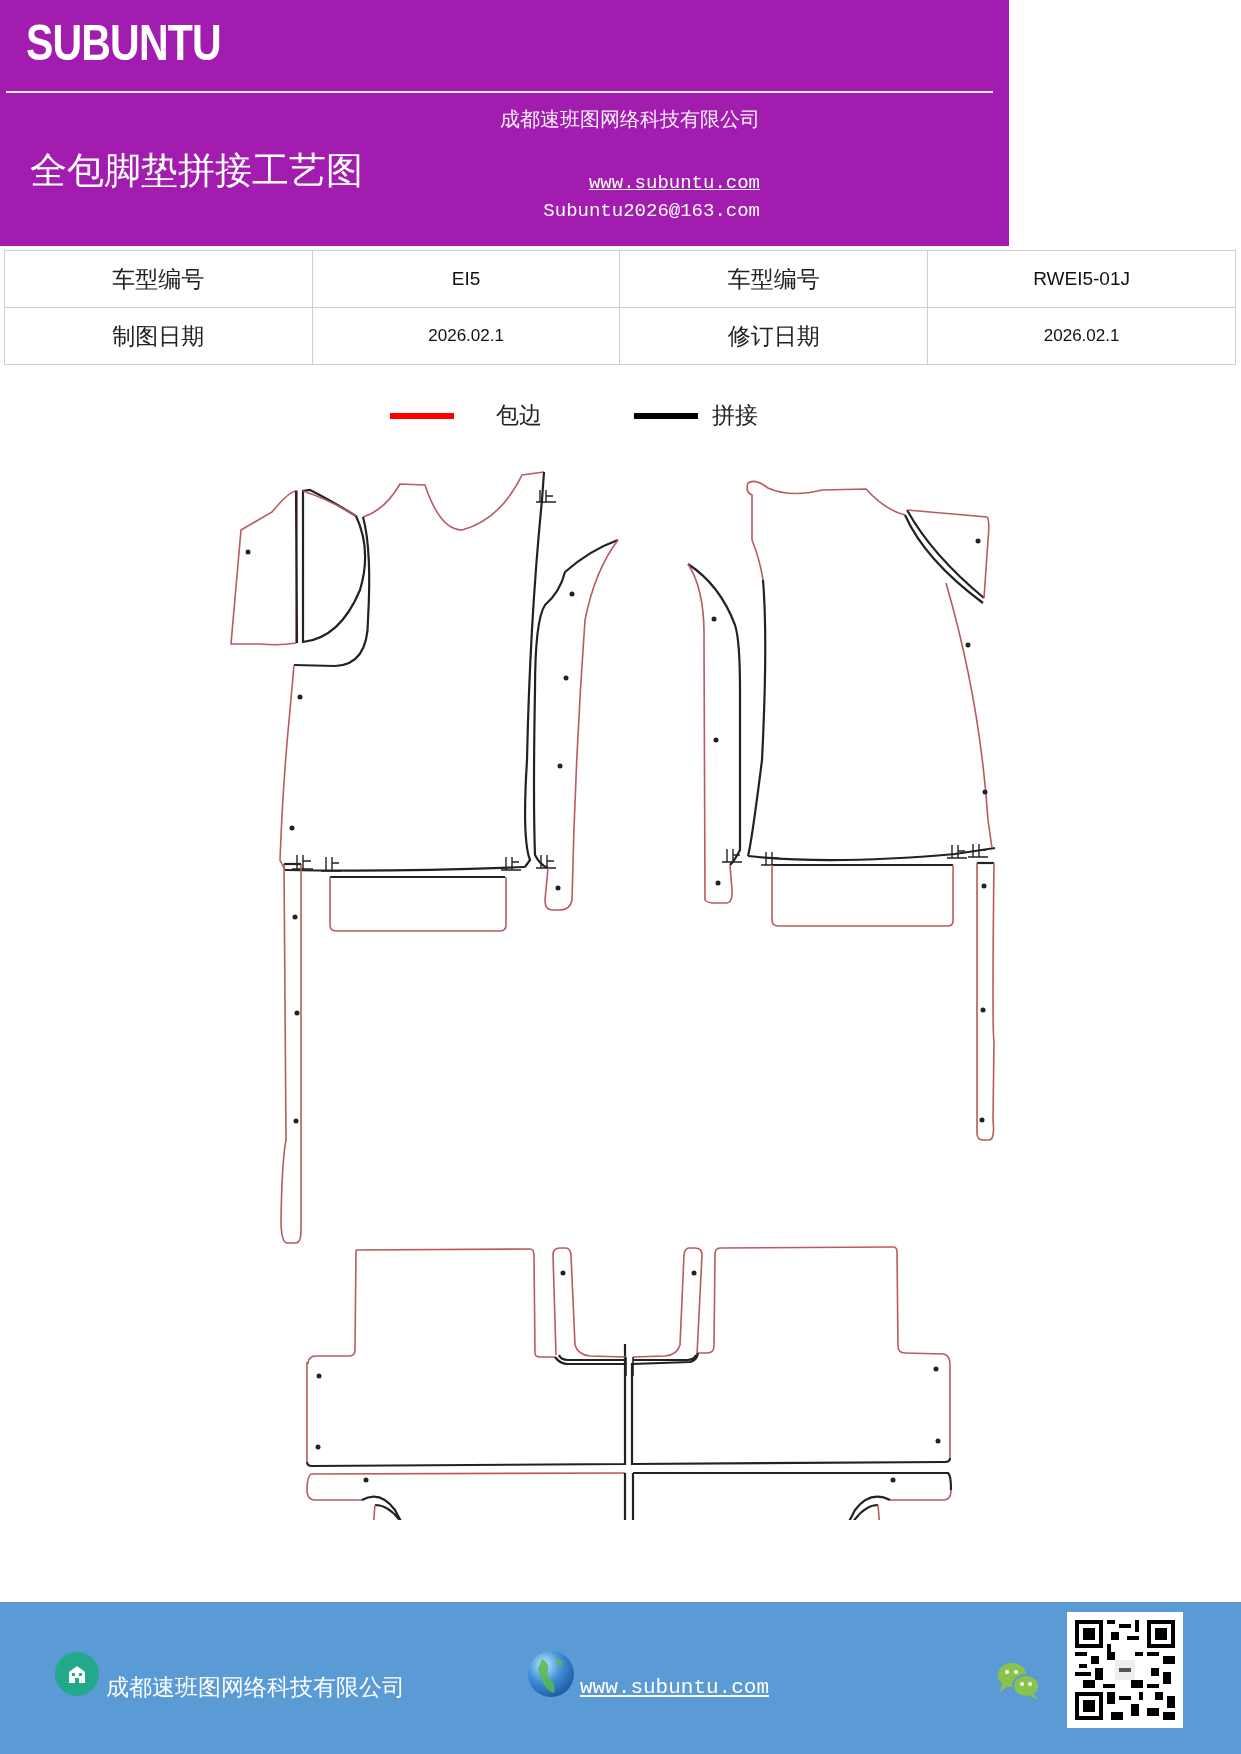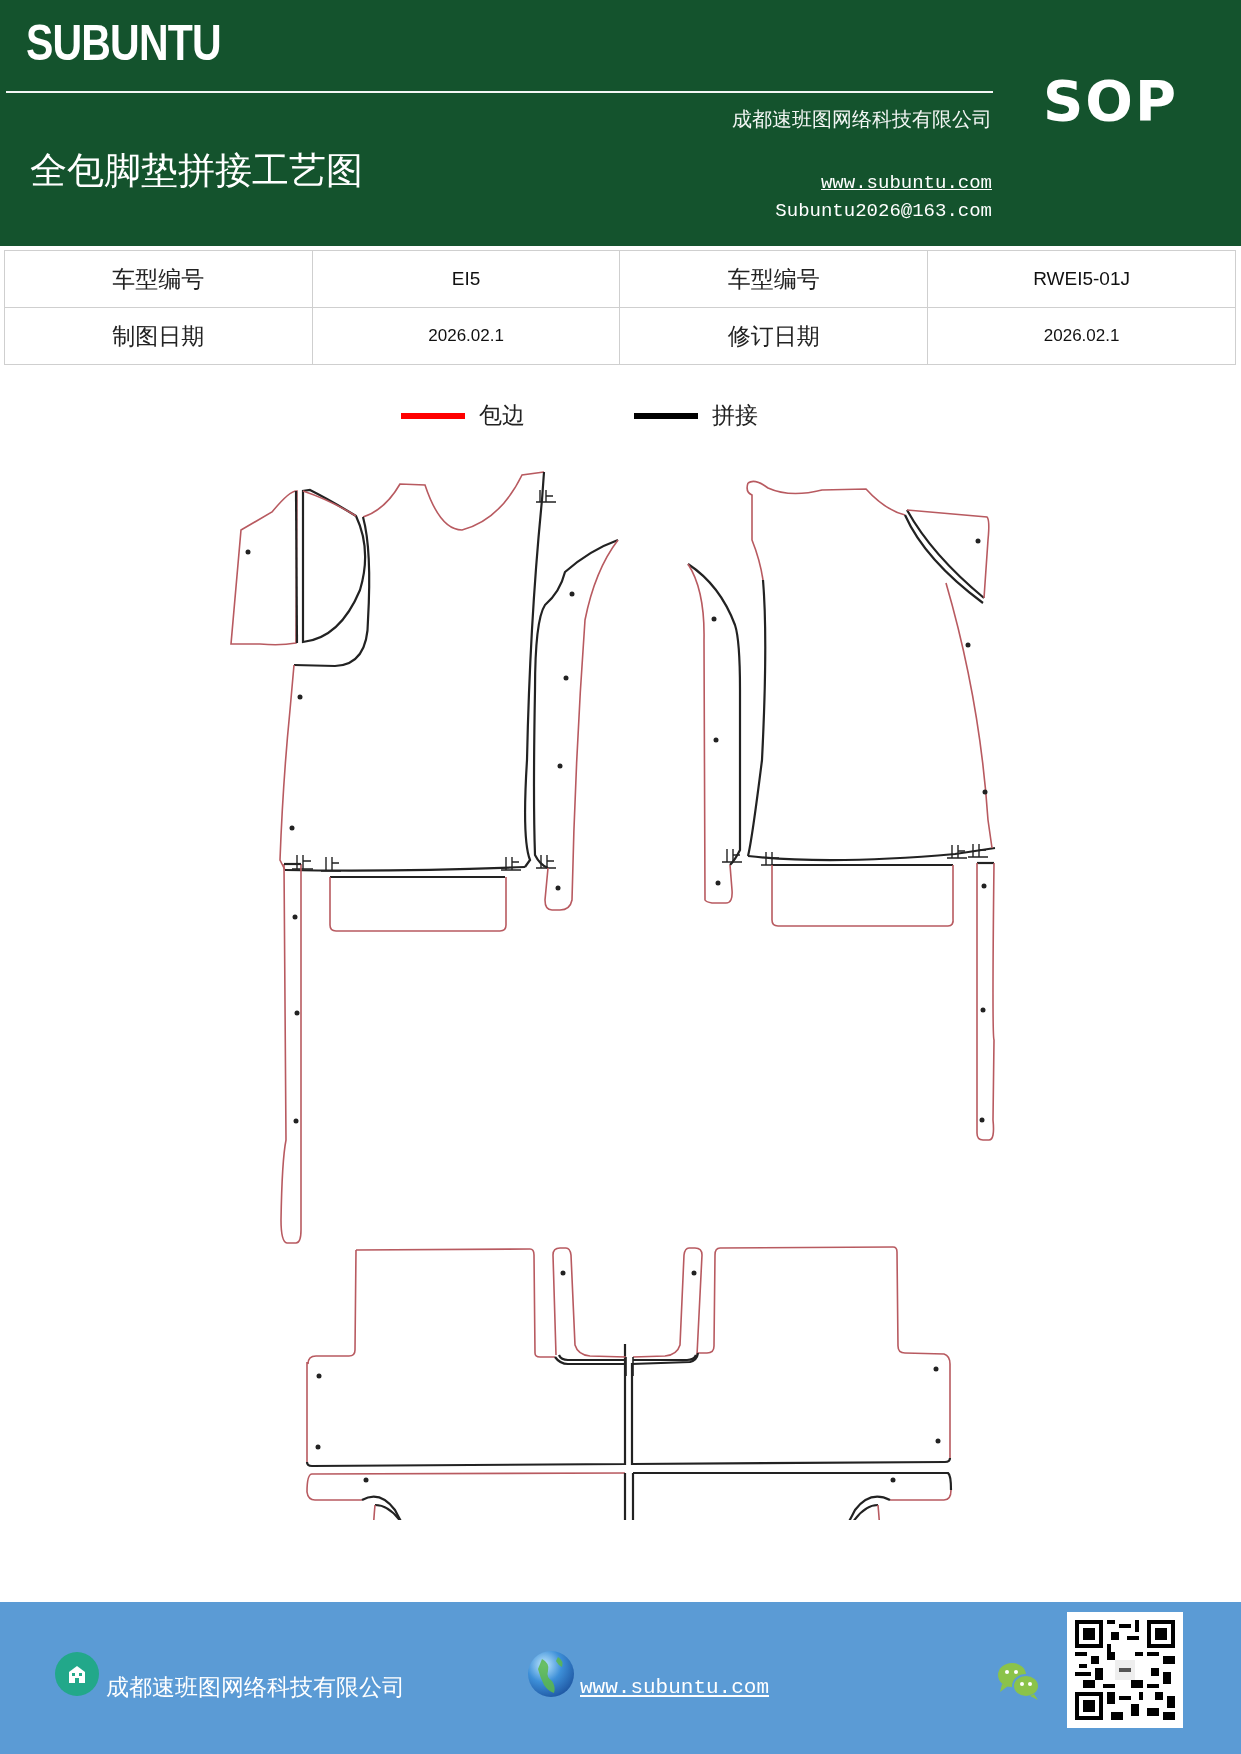--- a/index.html
+++ b/index.html
@@ -1,21 +1,21 @@
 <!DOCTYPE html>
 <html><head>
   <meta charset="utf-8">
   <style>
     * { margin: 0; padding: 0; box-sizing: border-box; }
     html, body { width: 1241px; height: 1754px; background: #ffffff; overflow: hidden; }
     body { position: relative; font-family: "DejaVu Sans", sans-serif; }
 
     .header {
-      position: absolute; left: 0; top: 0; width: 1241px; height: 246px;
-      background: #14532d;
+      position: absolute; left: 0; top: 0; width: 1009px; height: 246px;
+      background: #a21caf;
     }
     .brand {
       position: absolute; left: 26px; top: 14px;
       font-family: "Liberation Sans", sans-serif; font-weight: bold;
       font-size: 50px; color: #ffffff; letter-spacing: -1px;
       transform: scaleX(0.82); transform-origin: left top;
     }
     .divider {
       position: absolute; left: 6px; top: 91px; width: 987px; height: 2px;
       background: #ffffff; opacity: 0.95;
@@ -124,21 +124,21 @@
   <tr>
     <td class="label">制图日期</td>
     <td class="value date">2026.02.1</td>
     <td class="label">修订日期</td>
     <td class="value date">2026.02.1</td>
   </tr>
 </tbody>
   </table>
 
 <div class="legend">
-  <div class="legend-item" style="left:401px;">
+  <div class="legend-item" style="left:390px;gap:28px;">
     <div class="legend-swatch" style="background:#ff0000;"></div>
     <span class="legend-label">包边</span>
   </div>
   <div class="legend-item" style="left:634px;text-align:center;">
     <div class="legend-swatch" style="background:#000000;"></div>
     <span class="legend-label">拼接</span>
   </div>
 </div>
 
 <div class="diagram">

